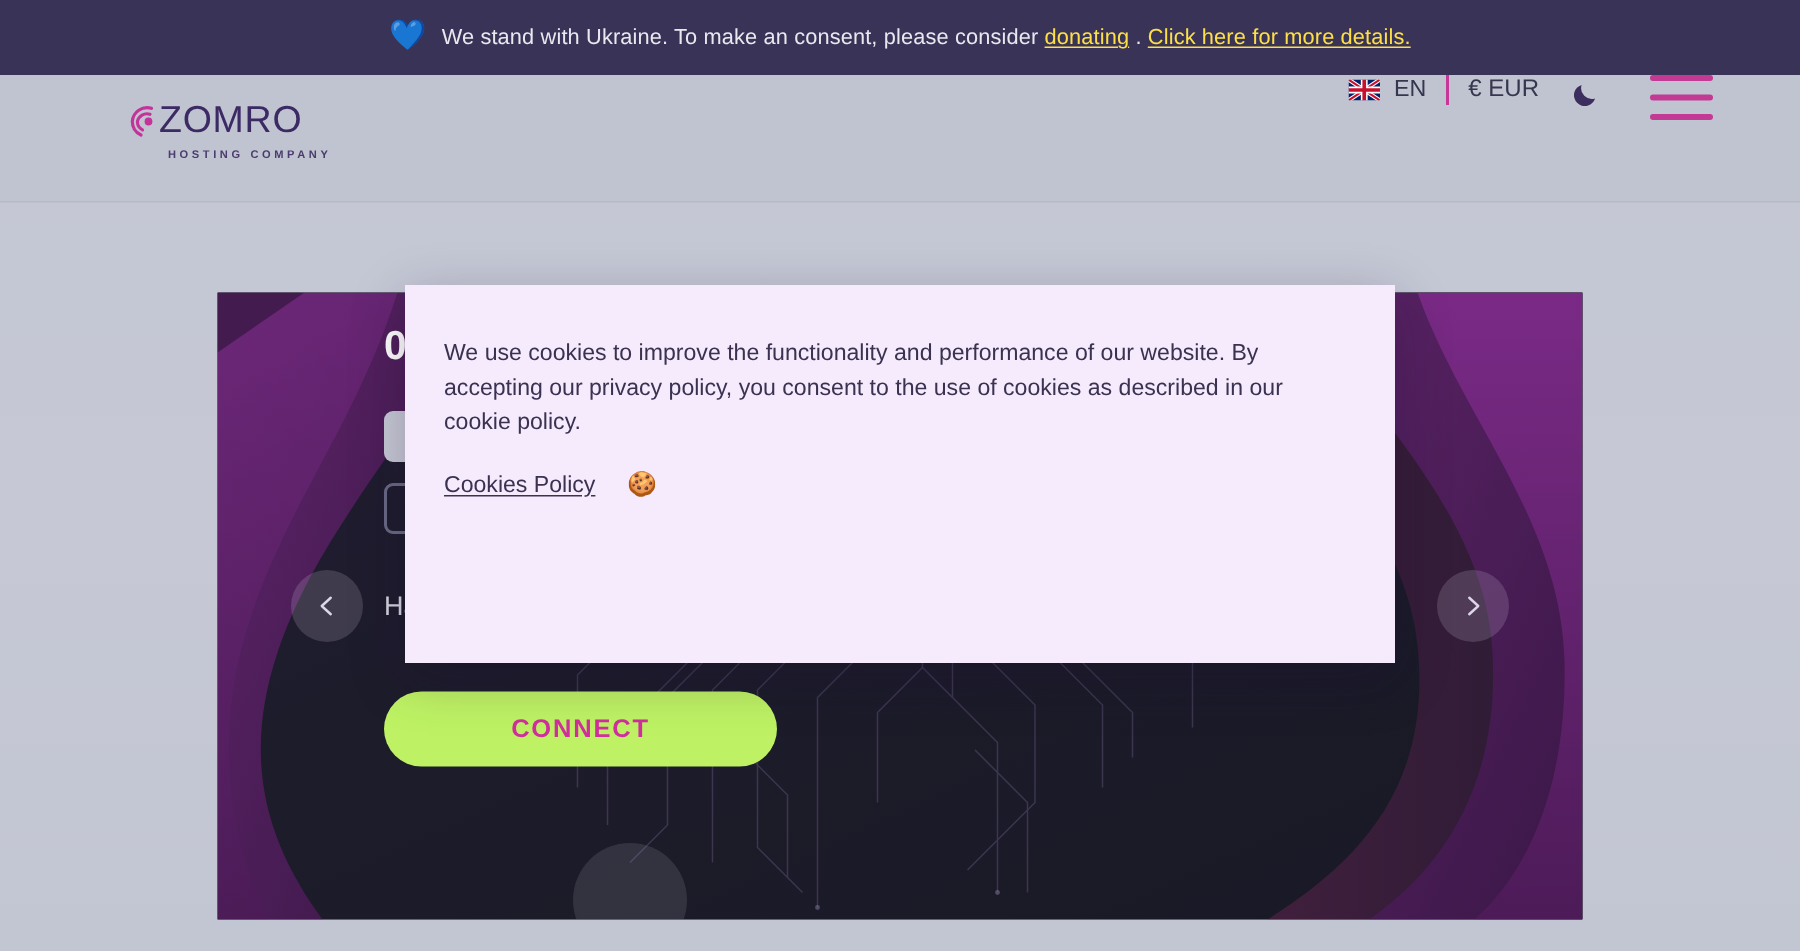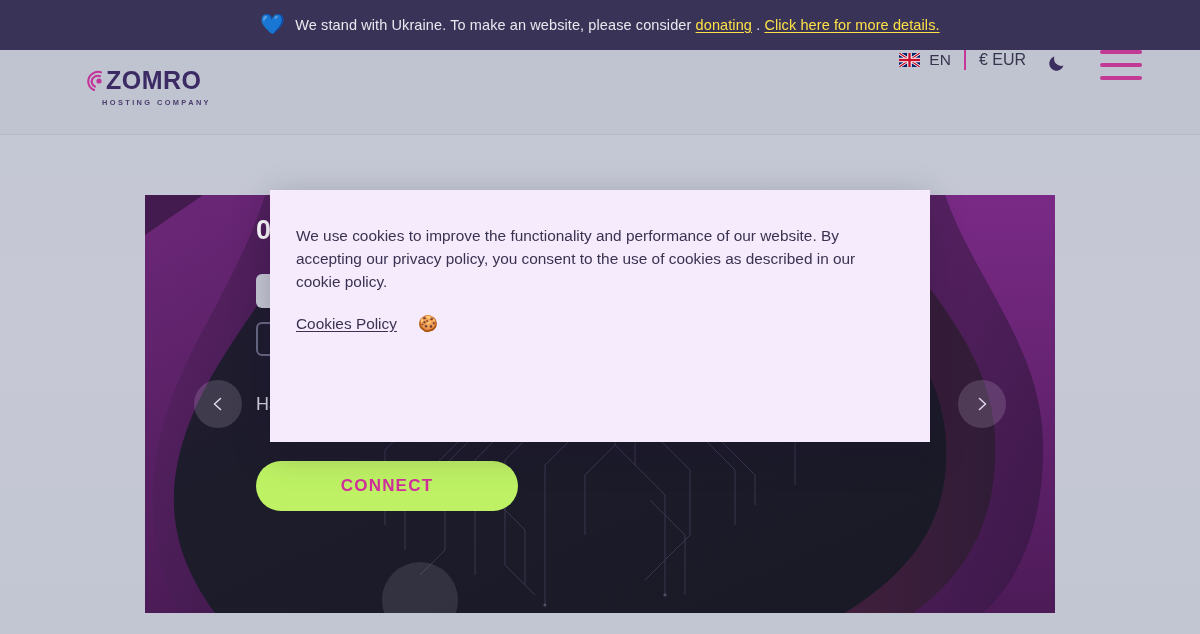--- a/index.html
+++ b/index.html
@@ -68,32 +68,32 @@
     left: 84px;
     top: 18px;
     display: flex;
     flex-direction: column;
     align-items: flex-start;
   }
   .logo-row { display: flex; align-items: center; gap: 1px; }
   .logo-mark { width: 24px; height: 24px; display:block; }
   .logo-word {
     font-size: 25px;
-    font-weight: bold;
+    font-weight: normal;
     color: #3b2a63;
     letter-spacing: 0.5px;
     line-height: 1;
     margin-left: -3px;
   }
   .logo-sub {
     font-size: 7.4px;
     letter-spacing: 2.4px;
     color: #4a3d6e;
     margin-top: 5px;
-    margin-left: 18px;
+    margin-left: 28px;
     font-weight: 600;
   }
 
   .header-right {
     position: absolute;
     right: 58px;
     top: 0;
     height: 73px;
     display: flex;
     align-items: flex-start;
@@ -292,21 +292,21 @@
     cursor: pointer;
   }
 </style>
 </head>
 <body>
 
 <div id="page">
 
   <div class="ua-banner">
     <span class="ua-heart">💙</span>
-    <span class="ua-text"><span>We stand with Ukraine. To make an website, please consider </span><a href="#">donating</a><span> . </span><a href="#">Click here for more details.</a></span>
+    <span class="ua-text"><span>We stand with Ukraine. To make an consent, please consider </span><a href="#">donating</a><span> . </span><a href="#">Click here for more details.</a></span>
   </div>
 
   <div class="header">
 
     <div class="logo-wrap">
       <div class="logo-row">
         <svg class="logo-mark" viewBox="0 0 24 24">
           <path d="M17 3.2A10 10 0 0 0 4.2 12 10 10 0 0 0 10 21" fill="none" stroke="#c2349a" stroke-width="2.1" stroke-linecap="round"></path>
           <path d="M16 7.2A6.4 6.4 0 0 0 7.6 12 6.4 6.4 0 0 0 11 17.6" fill="none" stroke="#c2349a" stroke-width="2.1" stroke-linecap="round"></path>
           <circle cx="15" cy="12" r="2.6" fill="#c2349a"></circle>

